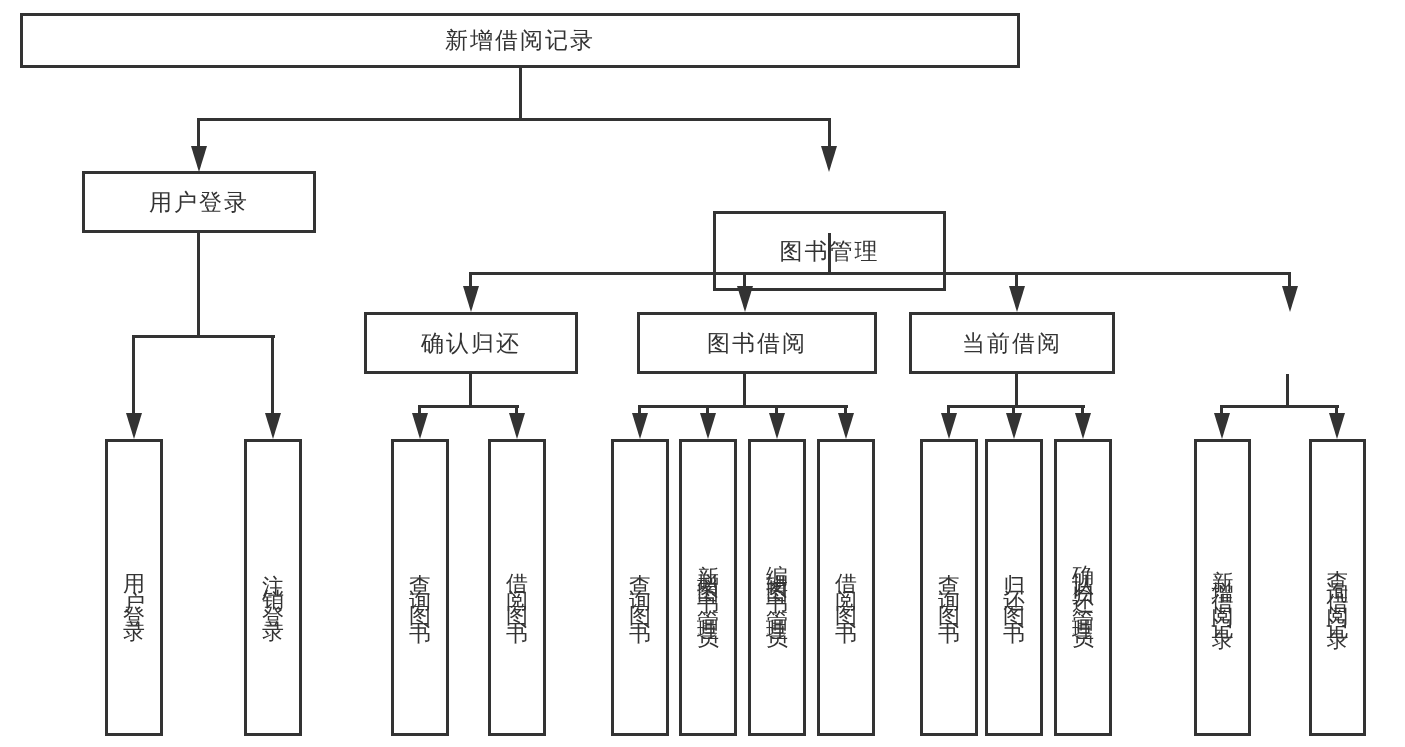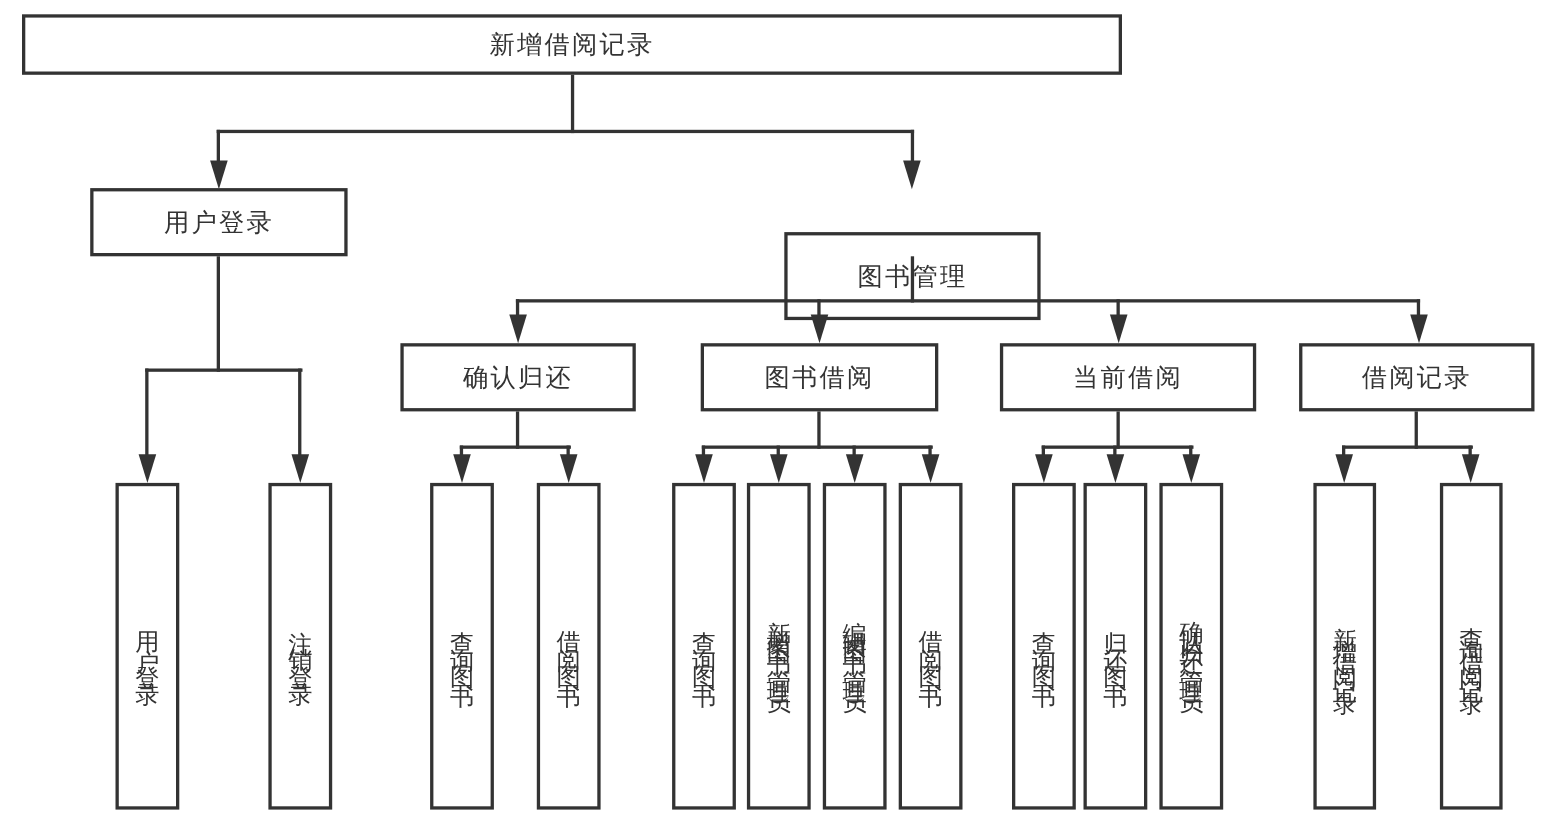--- a/index.html
+++ b/index.html
@@ -92,28 +92,25 @@
   <div class="vl" style="left:197px;top:233px;height:105px;"></div>
   <div class="hl" style="left:132px;top:335px;width:143px;"></div>
   <div class="vl" style="left:132px;top:335px;height:80px;"></div>
   <div class="ah" style="left:126px;top:413px;"></div>
   <div class="vl" style="left:271px;top:335px;height:80px;"></div>
   <div class="ah" style="left:265px;top:413px;"></div>
 
   <div class="hbox" style="left:364px;top:312px;width:214px;height:62px;">
     <span>确认归还</span>
   </div>
-  <div class="hbox" style="left:637px;top:312px;width:216px;height:62px;">
+  <div class="hbox" style="left:637px;top:312px;width:240px;height:62px;">
     <span>图书借阅</span>
   </div>
-  <div class="hbox" style="left:909px;top:312px;width:233px;height:62px;">
+  <div class="hbox" style="left:909px;top:312px;width:206px;height:62px;">
     <span>当前借阅</span>
-  </div>
-  <div class="hbox" style="left:1181px;top:312px;width:214px;height:62px;">
-    <span>借阅记录</span>
   </div>
 
   <div class="vl" style="left:469px;top:374px;height:34px;"></div>
   <div class="hl" style="left:418px;top:405px;width:101px;"></div>
   <div class="vl" style="left:418px;top:405px;height:11px;"></div>
   <div class="ah" style="left:412px;top:413px;"></div>
   <div class="vl" style="left:515px;top:405px;height:11px;"></div>
   <div class="ah" style="left:509px;top:413px;"></div>
 
   <div class="vl" style="left:743px;top:374px;height:34px;"></div>

